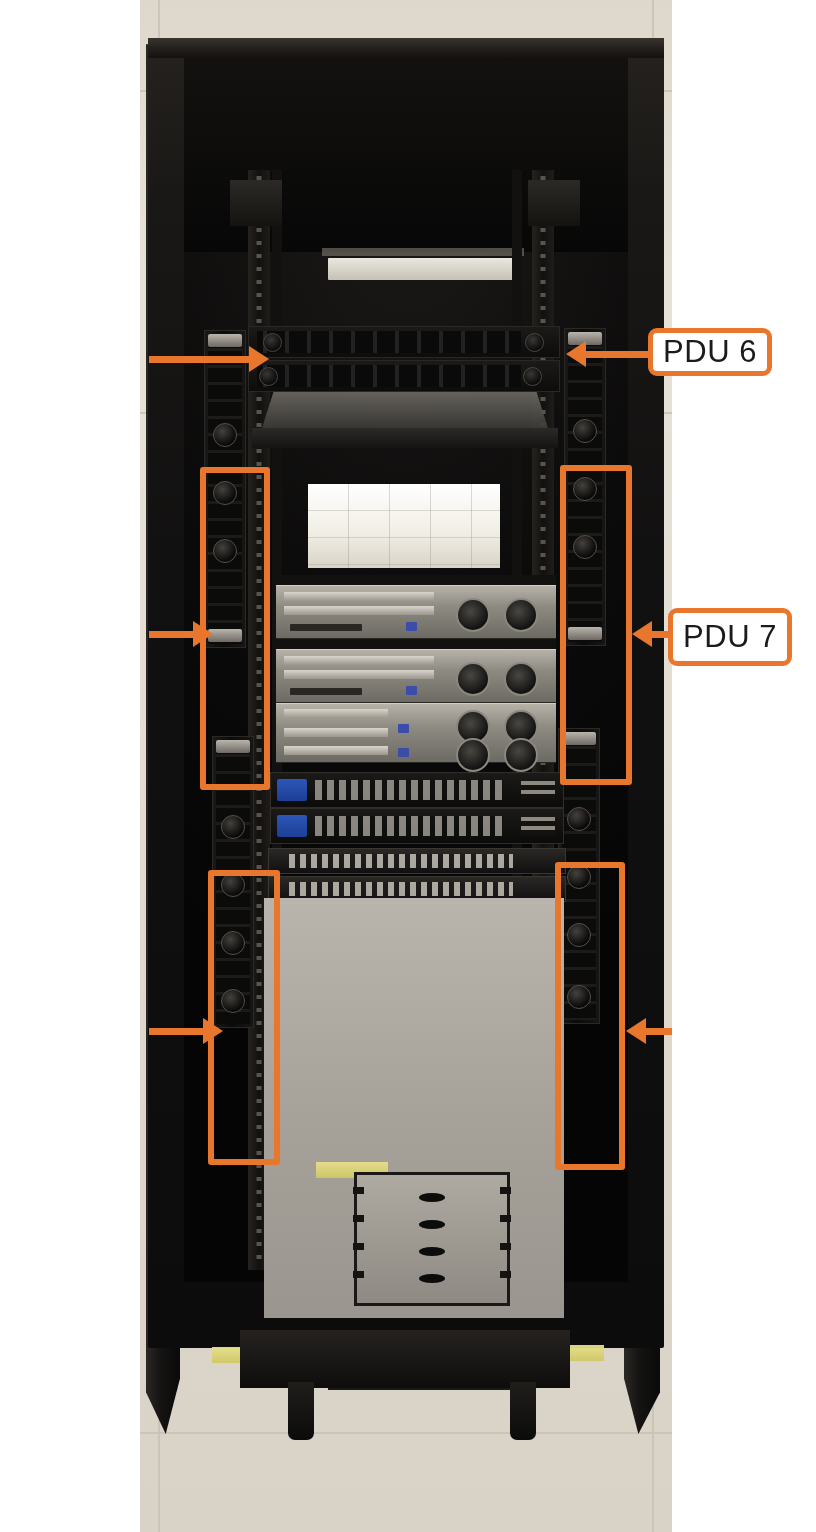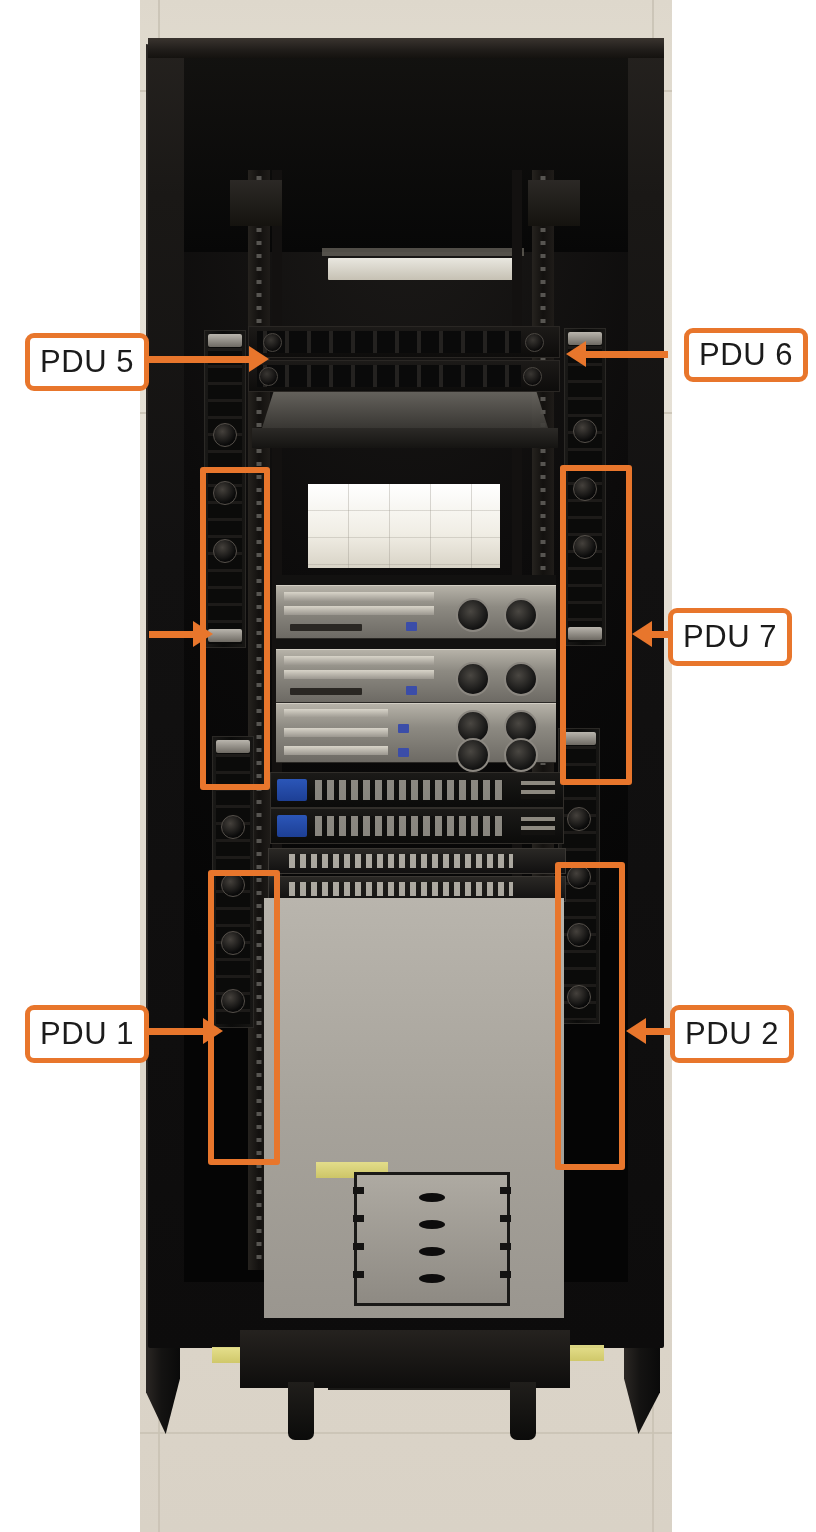--- a/index.html
+++ b/index.html
@@ -340,39 +340,36 @@
 
     <div class="base"></div>
     <div class="foot" style="left:148px;top:1382px;"></div>
     <div class="foot" style="left:370px;top:1382px;"></div>
   </div>
 
   <div class="ann">
 
     <div class="lead" style="--acc:#E8762C;left:149px;top:356px;width:102px;"></div>
     <div class="arrow arrow-r" style="--acc:#E8762C;left:249px;top:346px;"></div>
-    <div class="lbl" style="--acc:#E8762C;left:25px;top:333px;width:124px;height:58px;">PDU 5</div>
 
     <div class="lead" style="--acc:#E8762C;left:586px;top:351px;width:82px;"></div>
     <div class="arrow arrow-l" style="--acc:#E8762C;left:566px;top:341px;"></div>
-    <div class="lbl" style="--acc:#E8762C;left:684px;top:328px;width:124px;height:54px;text-align:right;">PDU 6</div>
+    <div class="lbl" style="--acc:#E8762C;left:648px;top:328px;width:124px;height:48px;text-align:right;">PDU 6</div>
 
     <div class="hl-box" style="--acc:#E8762C;left:200px;top:467px;width:70px;height:323px;"></div>
     <div class="lead" style="--acc:#E8762C;left:149px;top:631px;width:46px;"></div>
     <div class="arrow arrow-r" style="--acc:#E8762C;left:193px;top:621px;"></div>
 
     <div class="hl-box" style="--acc:#E8762C;left:560px;top:465px;width:72px;height:320px;"></div>
     <div class="lead" style="--acc:#E8762C;left:650px;top:631px;width:22px;"></div>
     <div class="arrow arrow-l" style="--acc:#E8762C;left:632px;top:621px;"></div>
     <div class="lbl" style="--acc:#E8762C;left:668px;top:608px;width:124px;height:58px;">PDU 7</div>
 
     <div class="hl-box" style="--acc:#E8762C;left:208px;top:870px;width:72px;height:295px;"></div>
     <div class="lead" style="--acc:#E8762C;left:149px;top:1028px;width:56px;"></div>
     <div class="arrow arrow-r" style="--acc:#E8762C;left:203px;top:1018px;"></div>
-    <div class="lbl" style="--acc:#E8762C;left:25px;top:1005px;width:124px;height:58px;">PDU 1</div>
 
     <div class="hl-box" style="--acc:#E8762C;left:555px;top:862px;width:70px;height:308px;"></div>
     <div class="lead" style="--acc:#E8762C;left:644px;top:1028px;width:28px;"></div>
     <div class="arrow arrow-l" style="--acc:#E8762C;left:626px;top:1018px;"></div>
-    <div class="lbl" style="--acc:#E8762C;left:670px;top:1005px;width:124px;height:58px;">PDU 2</div>
   </div>
 
 </div>
 
 </body></html>

